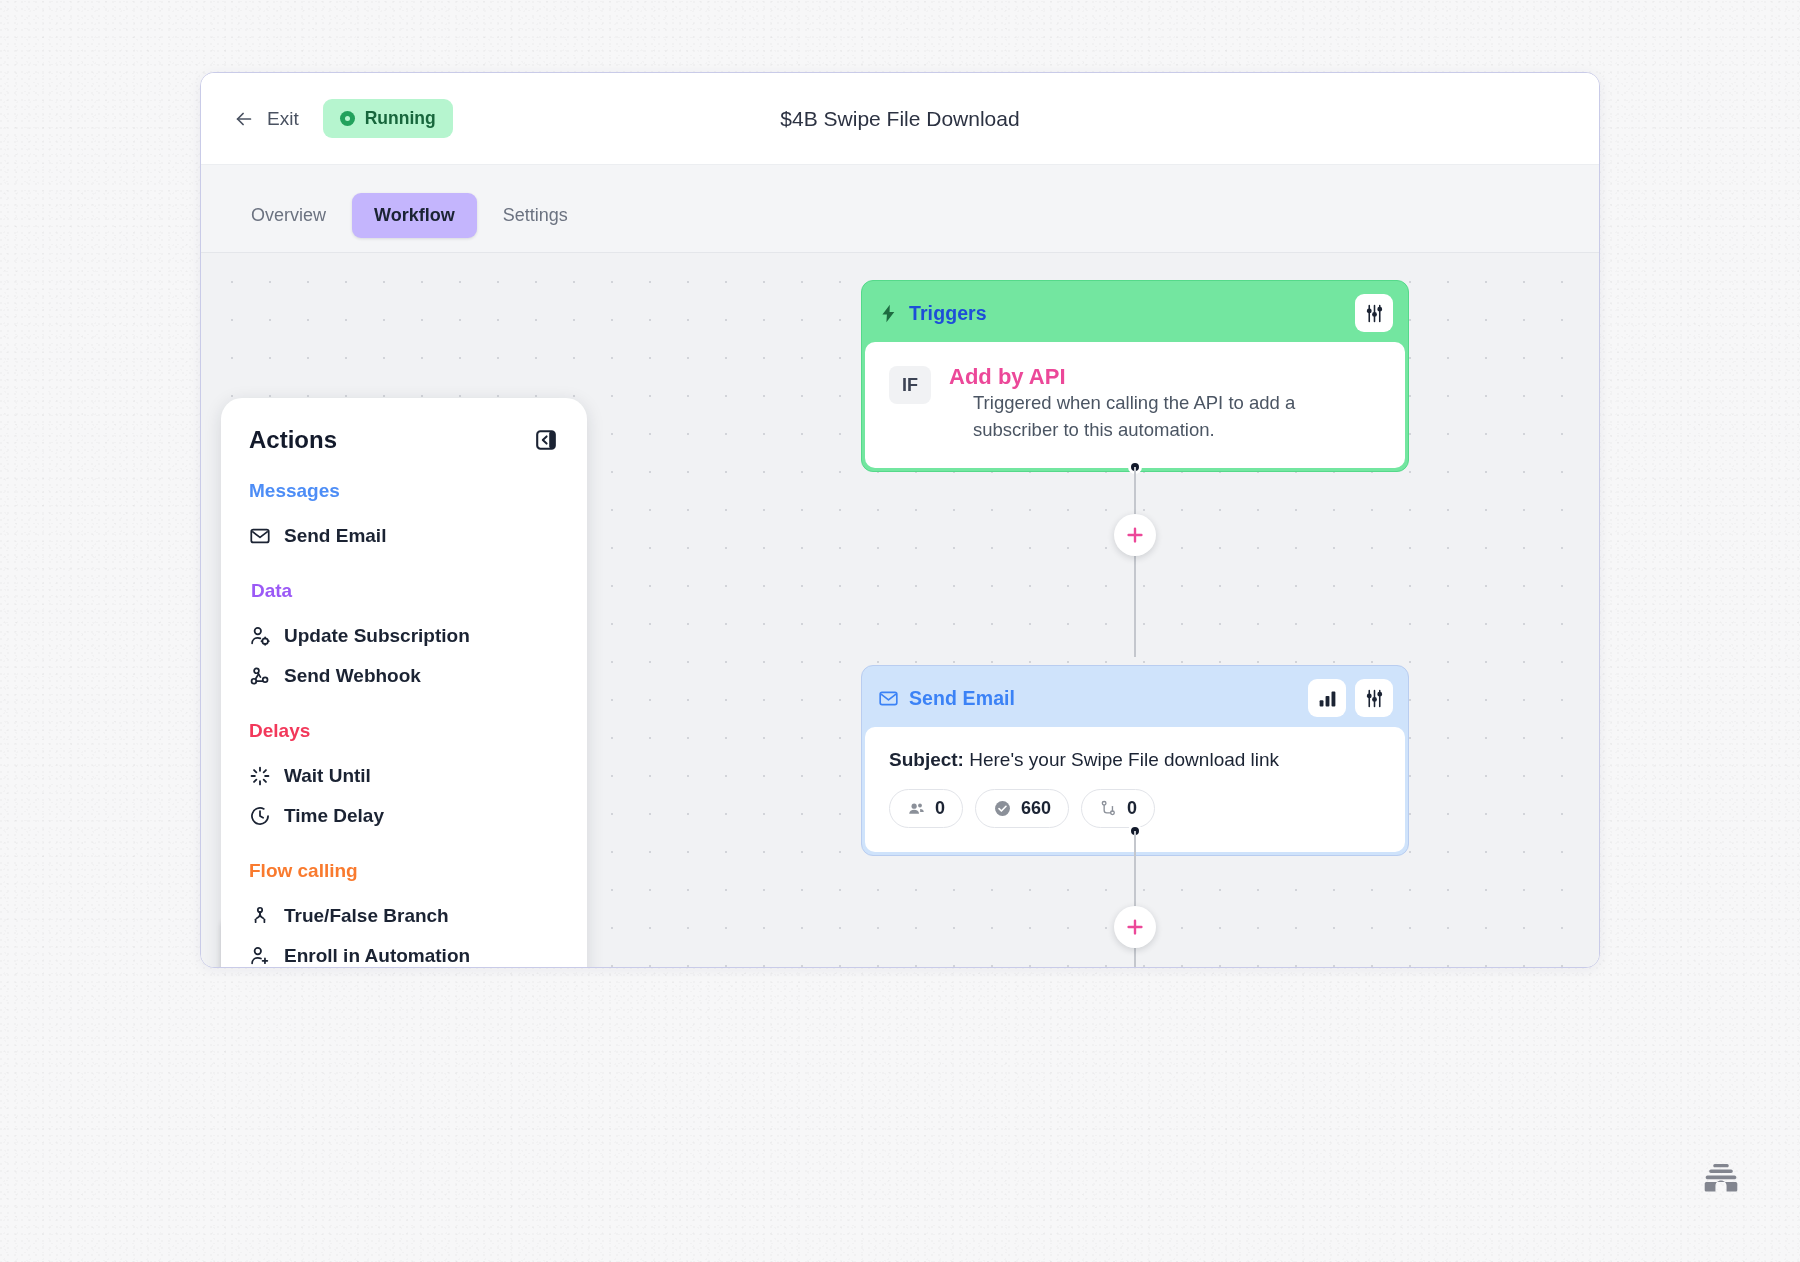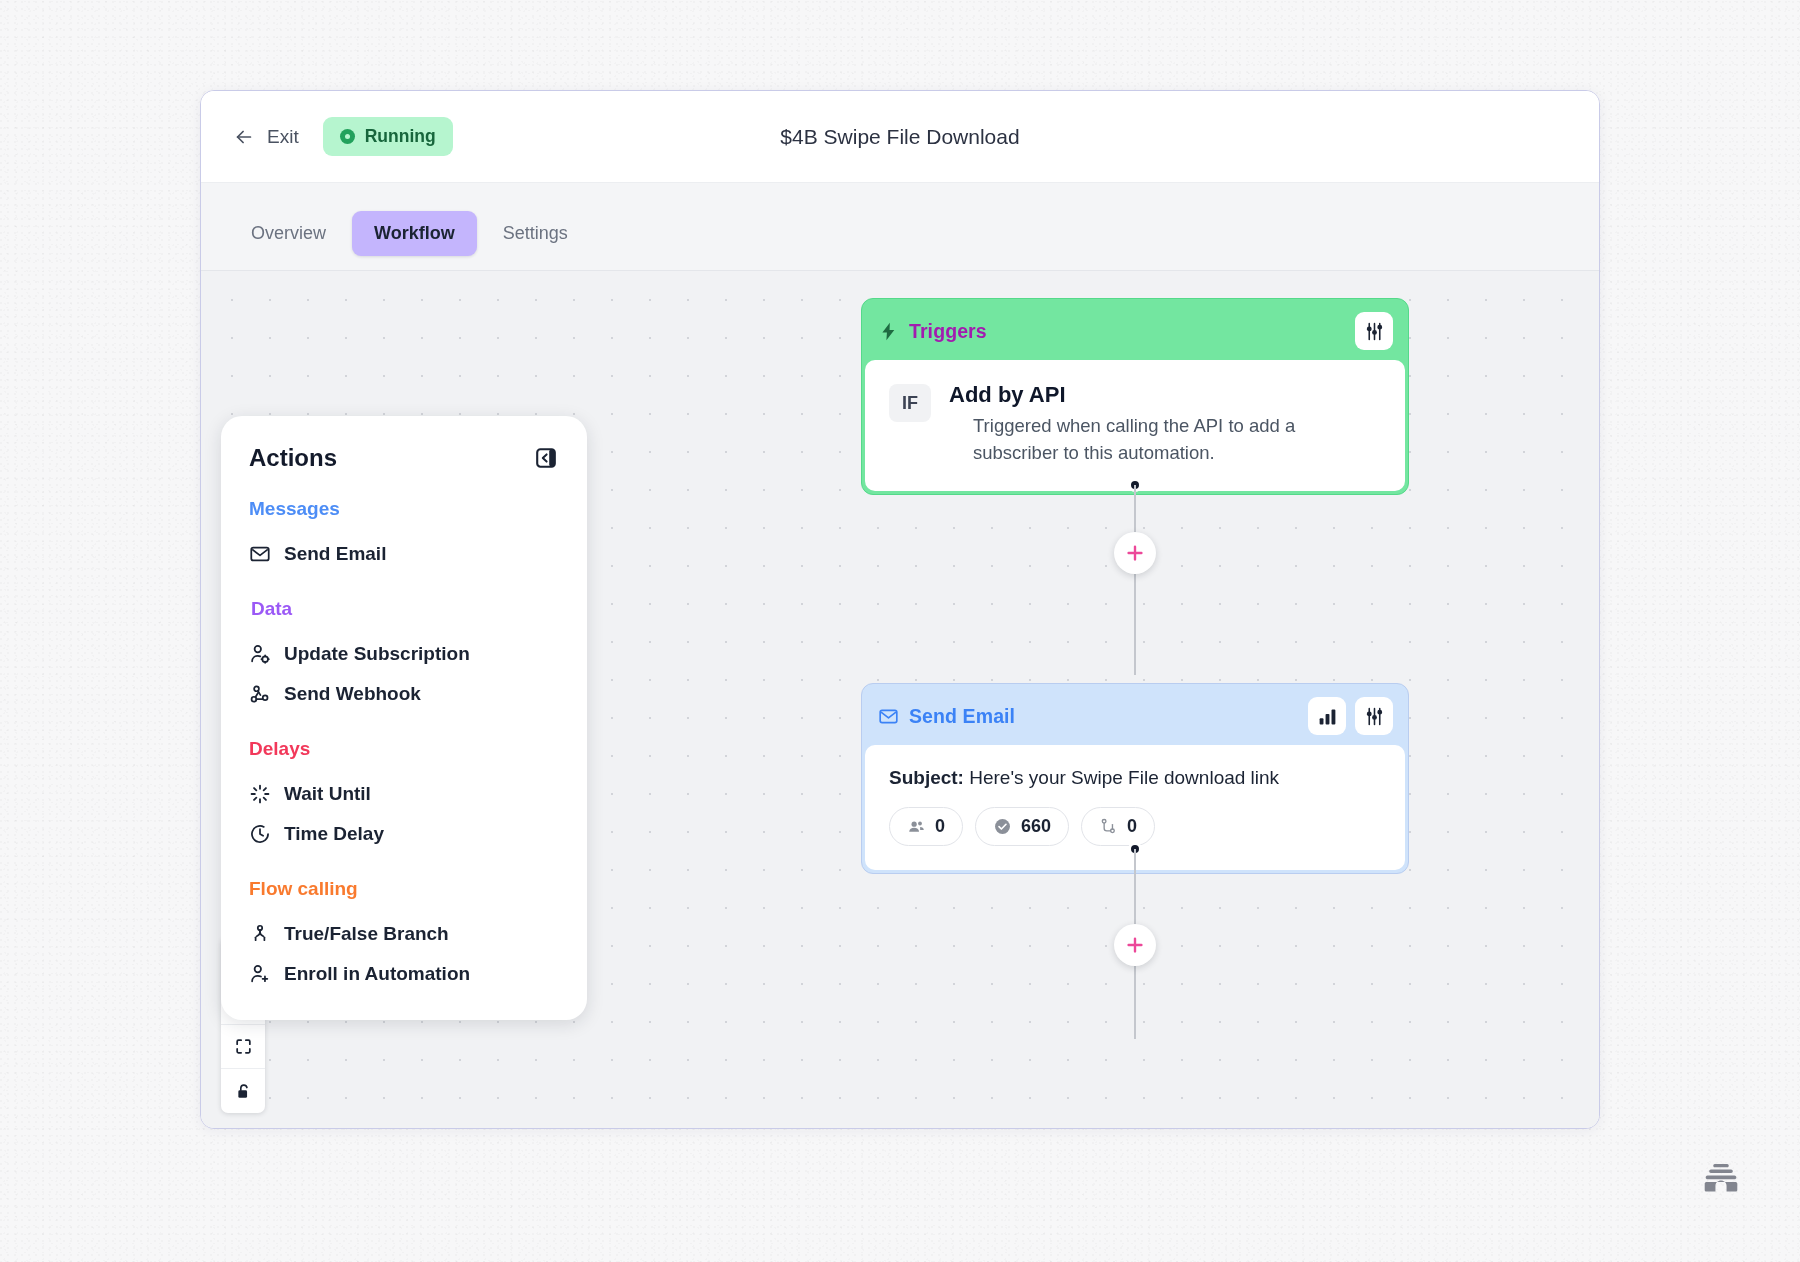--- a/index.html
+++ b/index.html
@@ -23,23 +23,23 @@
       radial-gradient(circle at 47% 61%, rgba(0,0,0,.02) 0 1px, transparent 1px),
       radial-gradient(circle at 78% 18%, rgba(0,0,0,.022) 0 1px, transparent 1px),
       radial-gradient(circle at 33% 88%, rgba(0,0,0,.018) 0 1px, transparent 1px);
     background-size: 7px 7px, 11px 11px, 9px 9px, 13px 13px;
     pointer-events: none;
   }
 
   .app-window {
     position: absolute;
     left: 200px;
-    top: 90px;
+    top: 72px;
     width: 1400px;
-    height: 1039px;
+    height: 896px;
     background: #ffffff;
     border: 1px solid #c9cbe8;
     border-radius: 14px;
     overflow: hidden;
     box-shadow: 0 2px 14px rgba(40,40,80,.06);
     display: flex;
     flex-direction: column;
   }
 
   
@@ -169,21 +169,21 @@
     display: flex;
     align-items: center;
     padding: 0 12px 0 13px;
     gap: 10px;
   }
   .node-head-title {
     font-size: 19.5px;
     font-weight: 700;
     letter-spacing: .1px;
   }
-  .node-trigger .node-head-title { color: #a21caf; }
+  .node-trigger .node-head-title { color: #1d4ed8; }
   .node-email .node-head-title { color: #3b82f6; }
   .node-head-icons {
     margin-left: auto;
     display: flex;
     gap: 9px;
   }
   .icon-btn {
     width: 38px; height: 38px;
     background: #ffffff;
     border-radius: 9px;
@@ -207,22 +207,21 @@
     border-radius: 8px;
     padding: 7px 13px;
     height: 38px;
     display: flex;
     align-items: center;
     margin-top: 2px;
   }
   .trigger-name {
     font-size: 22px;
     font-weight: 700;
-    color: #0f172a;
-    margin-bottom: 5px;
+    color: #ec4899;
   }
   .trigger-desc {
     font-size: 18.5px;
     line-height: 1.45;
     color: #4b5costume;
     color: #4b5563;
     max-width: 390px;
     margin-left: 24px;
   }
   .subject-line {

